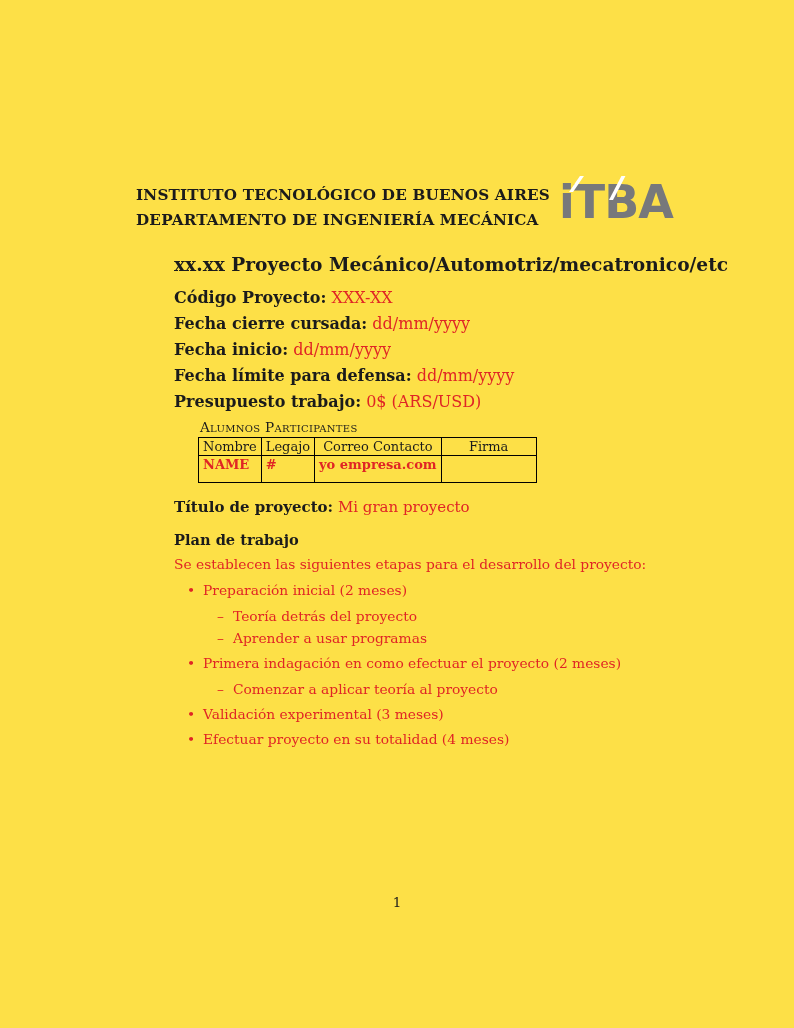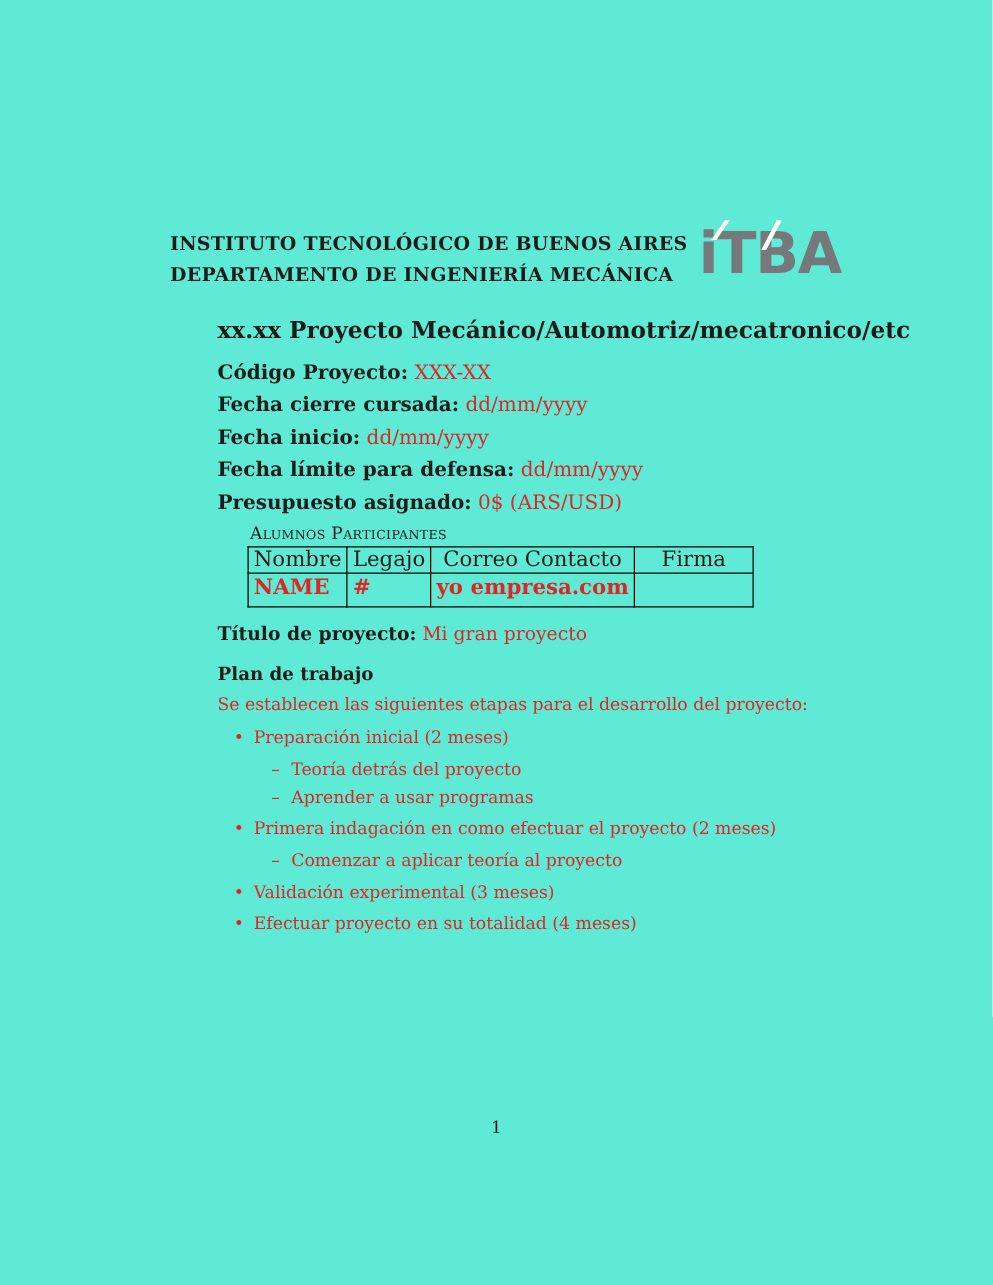--- a/index.html
+++ b/index.html
@@ -1,20 +1,20 @@
 <!DOCTYPE html>
 <html><head>
 <meta charset="utf-8">
 <style>
   html, body { margin: 0; padding: 0; background: #ffffff; }
   .page {
     position: relative;
     width: 794px;
     height: 1028px;
-    background: #5eead4;
+    background: #fde047;
     font-family: "DejaVu Serif", "Liberation Serif", serif;
     color: #1b1b1b;
     overflow: hidden;
   }
   .letterhead {
     position: absolute;
     left: 136px;
     top: 183px;
     font-size: 15.2px;
     font-weight: bold;
@@ -58,21 +58,21 @@
     line-height: 14px;
     margin: 0 0 3px 2px;
     letter-spacing: 0.3px;
   }
   table.participants {
     border-collapse: collapse;
     table-layout: fixed;
   }
   table.participants th, table.participants td {
     border: 1px solid #000000;
-    font-size: 17px;
+    font-size: 13px;
     font-weight: normal;
     padding: 0 4px;
     overflow: hidden;
     white-space: nowrap;
   }
   table.participants th { height: 17px; text-align: center; }
   table.participants td { height: 25px; vertical-align: top; padding-top: 1px; text-align: left; font-weight: bold; }
   .title-line {
     position: absolute;
     left: 174px;
@@ -150,21 +150,21 @@
     </div>
     <div class="field-line">
       <span class="field-label">Fecha inicio:</span>
       <span class="red">dd/mm/yyyy</span>
     </div>
     <div class="field-line">
       <span class="field-label">Fecha límite para defensa:</span>
       <span class="red">dd/mm/yyyy</span>
     </div>
     <div class="field-line">
-      <span class="field-label">Presupuesto asignado:</span>
+      <span class="field-label">Presupuesto trabajo:</span>
       <span class="red">0$ (ARS/USD)</span>
     </div>
   </div>
 
   <div class="table-block">
     <div class="table-caption">Alumnos Participantes</div>
     <table class="participants">
       <colgroup>
         <col style="width:58px">
           <col style="width:50px">

